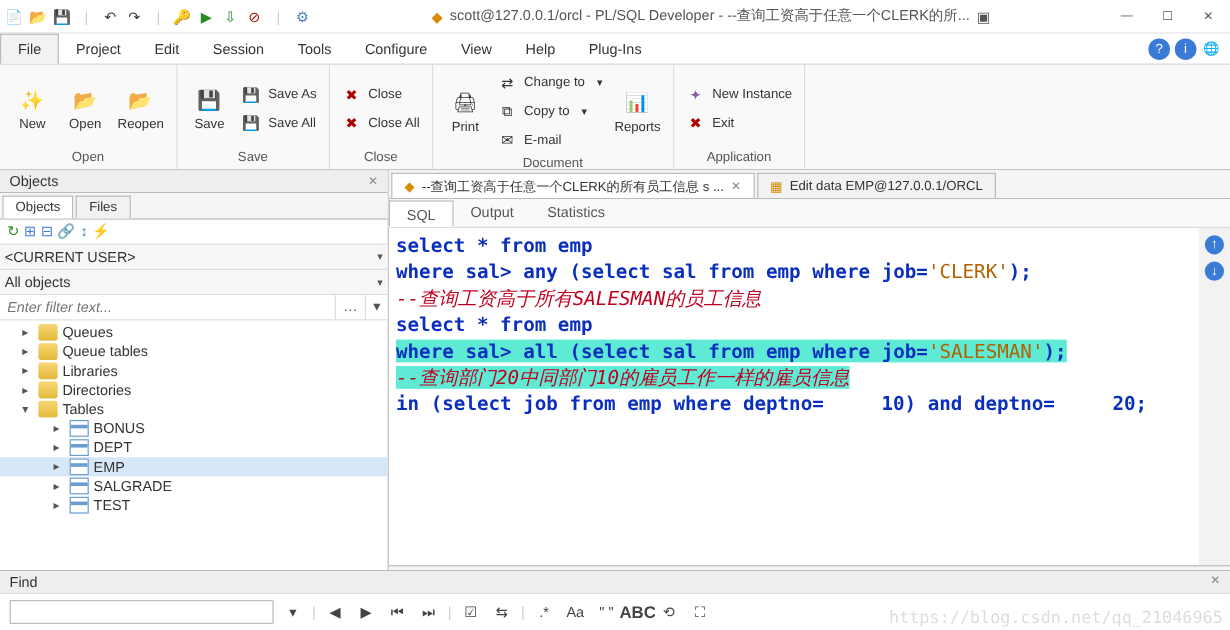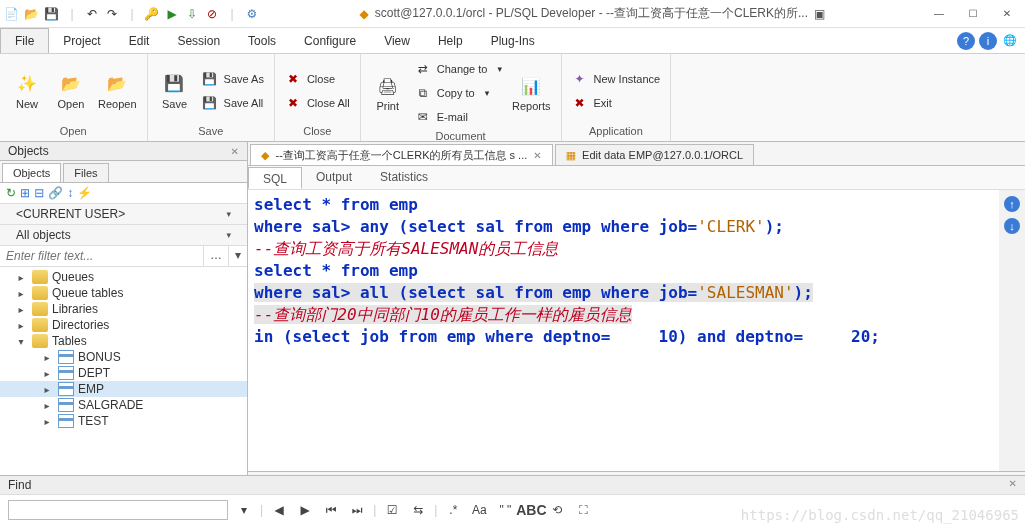--- a/index.html
+++ b/index.html
@@ -18,30 +18,30 @@
 .ribbon { height: 88px; background: #f9f9f9; display: flex; border-bottom: 1px solid #bbb; }
 .ribbon-group { padding: 4px 10px 2px; display: flex; flex-direction: column; border-right: 1px solid #ddd; }
 .ribbon-group .controls { flex: 1; display: flex; gap: 10px; align-items: center; }
 .ribbon-group .label { text-align: center; font-size: 11px; color: #555; padding: 2px 0; }
 .rbtn { display: flex; flex-direction: column; align-items: center; gap: 2px; cursor: pointer; font-size: 11px; min-width: 34px; }
 .rbtn .ic { width: 24px; height: 24px; display: flex; align-items: center; justify-content: center; font-size: 16px; }
 .rlink { display: flex; align-items: center; gap: 6px; cursor: pointer; font-size: 11px; height: 22px; }
 .rlink .ic { width: 16px; height: 16px; display: inline-flex; align-items: center; justify-content: center; font-size: 12px; }
 .stack { display: flex; flex-direction: column; gap: 2px; }
 .vsplit { position: absolute; top: 142px; left: 0; right: 0; bottom: 30px; display: flex; }
-.left-pane { width: 248px; display: flex; flex-direction: column; border-right: 1px solid #bbb; }
+.left-pane { width: 324px; display: flex; flex-direction: column; border-right: 1px solid #bbb; }
 .pane-title { background: #eee; font-size: 12px; padding: 2px 8px; border-bottom: 1px solid #bbb; display: flex; align-items: center; }
 .pane-title .x { margin-left: auto; cursor: pointer; font-size: 10px; color: #888; }
 .tab-strip { display: flex; background: #f5f5f5; border-bottom: 1px solid #bbb; }
 .tab-strip .tab { padding: 3px 10px; border: 1px solid #bbb; border-bottom: none; margin-top: 2px; margin-left: 2px; background: #fff; cursor: pointer; font-size: 11px; }
 .tab-strip .tab.inactive { background: #f2f2f2; }
 .left-toolbar { display: flex; gap: 4px; padding: 3px 6px; border-bottom: 1px solid #ddd; font-size: 12px; }
 .left-toolbar span { cursor: pointer; }
 .dd-row { display: flex; border-bottom: 1px solid #ddd; background: #f6f6f6; }
-.dd-row .dd { flex: 1; padding: 3px 16px; font-size: 12px; display: flex; align-items: center; }
+.dd-row .dd { flex: 1; padding: 3px 4px; font-size: 12px; display: flex; align-items: center; }
 .dd-row .dd .arrow { margin-left: auto; font-size: 9px; color: #555; }
 .filter-row { display: flex; background: #fff; border-bottom: 1px solid #ddd; }
 .filter-row input { flex: 1; border: none; padding: 3px 6px; font-style: italic; color: #999; font-size: 12px; outline: none; }
 .filter-row .more { padding: 2px 6px; border-left: 1px solid #ddd; cursor: pointer; color: #555; }
 .tree { flex: 1; overflow: auto; padding: 2px 0; font-size: 12px; }
 .tree .node { display: flex; align-items: center; padding: 1px 0; cursor: pointer; }
 .tree .tg { width: 14px; text-align: center; color: #555; font-size: 10px; }
 .tree .fic { width: 16px; height: 14px; margin: 0 4px; display: inline-block; }
 .tree .folder { background: linear-gradient(#f7d774,#e4b93a); border-radius: 2px; }
 .tree .table { border: 1px solid #6a9ed0; background: #fff; position: relative; }
@@ -57,21 +57,21 @@
 .sub-tabs { display: flex; background: #f9f9f9; border-bottom: 1px solid #ddd; height: 24px; align-items: stretch; }
 .sub-tabs .stab { padding: 4px 14px; font-size: 12px; cursor: pointer; color: #555; }
 .sub-tabs .stab.active { background: #fff; border: 1px solid #bbb; border-bottom: 1px solid #fff; margin-top: 1px; }
 .editor { flex: 1; display: flex; overflow: hidden; }
 .code { flex: 1; padding: 4px 6px; font-family: Consolas, monospace; font-size: 16px; line-height: 22px; white-space: nowrap; overflow: hidden; }
 .code .kw { color: #0a2fbf; font-weight: bold; }
 .code .op { color: #0a2fbf; font-weight: bold; }
 .code .str { color: #b36200; }
 .code .num { color: #0a2fbf; font-weight: bold; margin-left: 48px; }
 .code .cm { color: #c00020; font-style: italic; }
-.code .sel { background: #e5e5e5; }
+.code .sel { background: #5eead4; }
 .gutter { width: 26px; background: #f2f2f2; display: flex; flex-direction: column; align-items: center; padding-top: 6px; gap: 6px; }
 .gutter .circ { width: 16px; height: 16px; border-radius: 50%; display: inline-flex; align-items: center; justify-content: center; color: #fff; font-size: 11px; font-weight: bold; }
 .status { display: flex; border-top: 1px solid #bbb; background: #f5f5f5; height: 24px; align-items: center; padding: 0 8px; font-size: 11px; color: #333; gap: 16px; }
 .find-pane { position: absolute; left: 0; right: 0; bottom: 0; height: 50px; border-top: 1px solid #bbb; background: #fff; display: flex; flex-direction: column; }
 .find-title { padding: 2px 8px; font-size: 12px; border-bottom: 1px solid #ddd; background: #eee; display: flex; }
 .find-title .x { margin-left: auto; color: #888; cursor: pointer; font-size: 10px; }
 .find-body { flex: 1; display: flex; align-items: center; gap: 6px; padding: 0 8px; position: relative; }
 .find-body input { flex: 0 0 220px; border: 1px solid #bbb; padding: 2px 4px; font-size: 12px; }
 .find-body .ic { width: 20px; height: 16px; display: inline-flex; align-items: center; justify-content: center; cursor: pointer; font-size: 12px; color: #444; }
 .wm { position: absolute; right: 6px; bottom: 2px; font-family: monospace; font-size: 14px; color: #ddd; pointer-events: none; }

